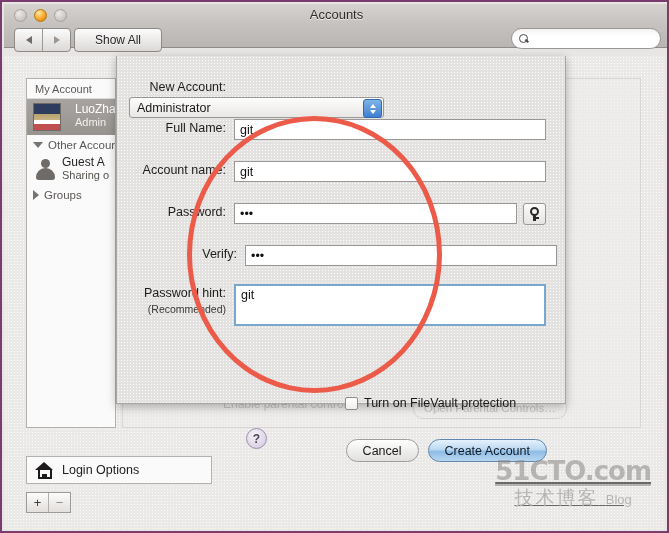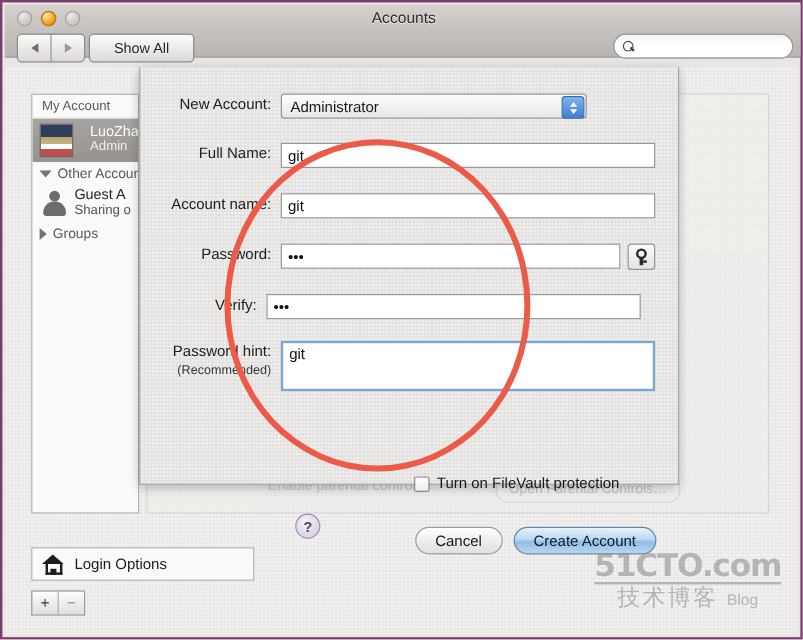--- a/index.html
+++ b/index.html
@@ -222,21 +222,21 @@
   }
 
   
   .annot{
     position:absolute;left:183px;top:60px;width:255px;height:277px;
     border:5px solid #ec5b49;border-radius:50%;
     box-sizing:border-box;pointer-events:none;
   }
 
   
-  .wm{position:absolute;right:14px;bottom:18px;text-align:center;opacity:.55;}
+  .wm{position:absolute;right:14px;bottom:18px;text-align:center;opacity:.55;text-decoration:underline;}
   .wm .l1{font-size:26px;font-weight:bold;color:#8a8886;letter-spacing:-1px;line-height:26px;
     font-family:"DejaVu Sans",sans-serif;}
   .wm .l2{font-size:19px;color:#8a8886;line-height:22px;letter-spacing:2px;
     border-top:2px solid #8a8886;padding-top:1px;}
   .wm .l2 em{font-style:normal;font-size:13px;letter-spacing:0;}
 </style>
 </head>
 <body>
 
 <div id="root">
@@ -315,21 +315,21 @@
       <span>Login Options</span>
     </div>
 
     <div class="pmgroup">
       <div class="pmbtn">+</div>
       <div class="pmbtn">−</div>
     </div>
 
     <div class="sheet">
 
-      <div class="frow" style="left:12px;top:22px;">
+      <div class="frow" style="left:12px;top:22px;flex-direction:column;">
         <div class="flabel">New Account:</div>
         <div class="popup">
           <span class="val">Administrator</span>
           <span class="stepper">
               <i class="up"></i>
               <i class="dn"></i>
             </span>
         </div>
       </div>
 
@@ -346,21 +346,21 @@
       <div class="frow" style="left:12px;top:147px;">
         <div class="flabel">Password:</div>
         <input class="tfield short" type="text" value="•••" style="">
         <span class="keybtn">
           <span class="key-ic">
               <b></b>
             </span>
         </span>
       </div>
 
-      <div class="frow" style="left:0;top:189px;">
+      <div class="frow" style="left:23px;top:189px;">
         <div class="flabel">Verify:</div>
         <input class="tfield" type="text" value="•••" style="">
       </div>
 
       <div class="frow" style="left:12px;top:228px;">
         <div class="flabel">
           <span>Password hint:</span>
           <span class="sub">(Recommended)</span>
         </div>
         <textarea class="hintarea" style="">git</textarea>

